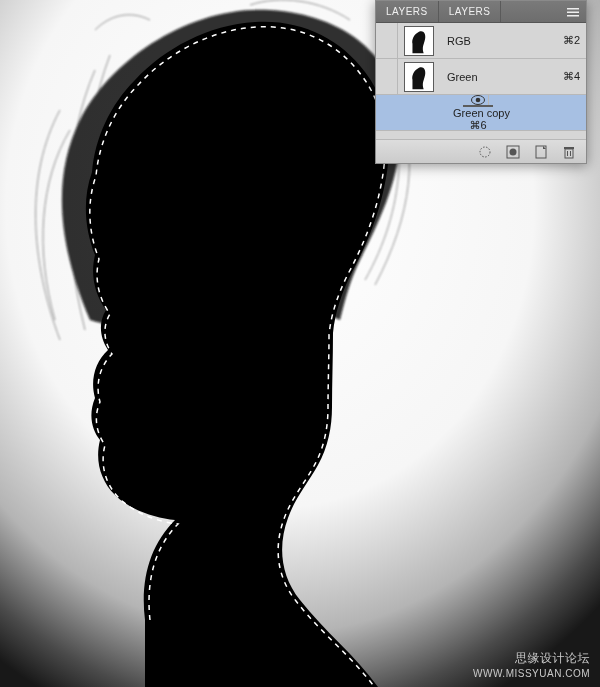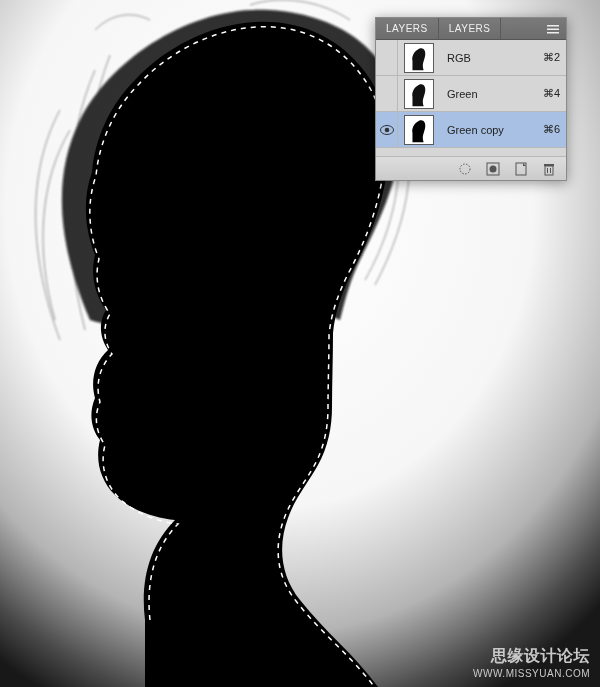--- a/index.html
+++ b/index.html
@@ -19,23 +19,23 @@
     }
     .silhouette { position: absolute; left: 0; top: 0; }
     .marching-ants {
       fill: none;
       stroke: #ffffff;
       stroke-width: 1.5;
       stroke-dasharray: 5 5;
     }
     .panel {
       position: absolute;
-      top: 17px;
+      top: 0;
       left: 375px;
-      width: 192px;
+      width: 212px;
       background: #8b5cf6;
       border: 1px solid #8a8a8a;
       border-radius: 0;
       box-shadow: 0 2px 12px rgba(0,0,0,0.4);
     }
     .panel-tabs {
       display: flex;
       align-items: center;
       height: 22px;
       background: linear-gradient(#7a7a7a, #6d6d6d);
@@ -71,21 +71,21 @@
     }
     .panel-body { background: #d6d6d6; }
     .channel-row {
       display: flex;
       align-items: center;
       height: 36px;
       border-bottom: 1px solid #b8b8b8;
       padding: 0 6px 0 0;
       cursor: pointer;
     }
-    .channel-row.selected { background: #a7c0e3; }
+    .channel-row.selected { background: #a7c0e3; flex-direction: column; }
     .vis-col {
       width: 22px;
       height: 100%;
       border-right: 1px solid #b8b8b8;
       display: flex;
       align-items: center;
       justify-content: center;
     }
     .vis-col .eye { width: 14px; height: 10px; }
     .thumb {
@@ -131,21 +131,21 @@
     .watermark {
       position: absolute;
       bottom: 6px;
       right: 10px;
       color: #c9c9c9;
       font-size: 10px;
       letter-spacing: 0.5px;
       text-align: right;
       line-height: 1.4;
     }
-    .watermark .l1 { font-size: 16px; font-weight: bold; }
+    .watermark .l1 { font-size: 12px; font-weight: normal; }
   </style>
 </head>
 <body>
 
 <div class="canvas">
   <svg class="silhouette" width="600" height="687">
     <defs>
       <radialGradient id="vignette" cx="45%" cy="30%" r="80%">
         <stop offset="0%" stop-color="#ffffff"></stop>
         <stop offset="55%" stop-color="#f6f6f6"></stop>

